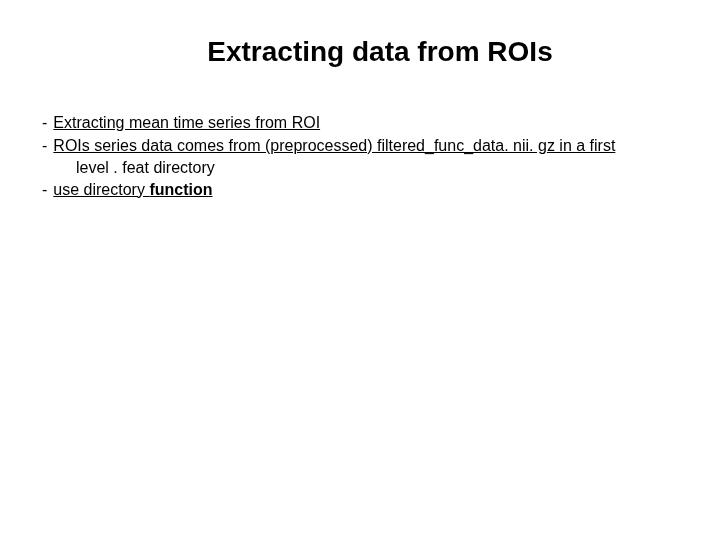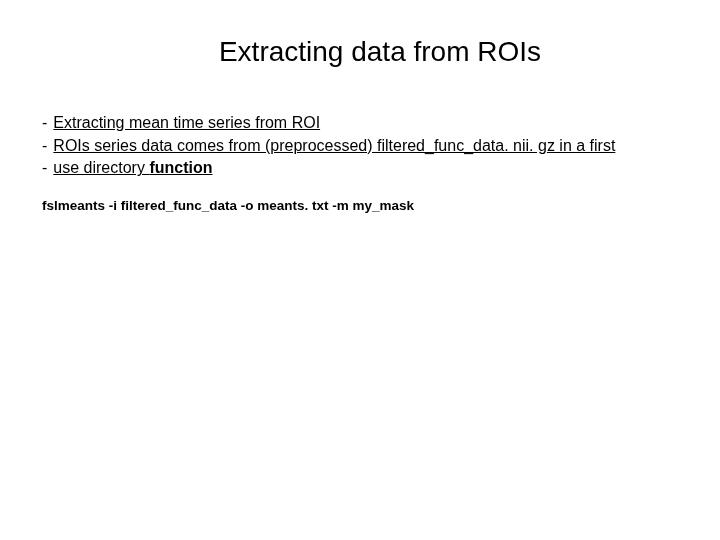--- a/index.html
+++ b/index.html
@@ -11,21 +11,21 @@
     color: #000;
     overflow: hidden;
   }
   .slide {
     width: 100%;
     height: 100%;
     padding: 30px 42px 0 42px;
   }
   .title {
     font-size: 28px;
-    font-weight: 400;
+    font-weight: 700;
     text-align: center;
     margin-top: 6px;
     margin-bottom: 44px;
     padding-left: 40px;
   }
   .body-text {
     font-size: 16px;
     line-height: 1.35;
   }
   .bullet {
@@ -61,23 +61,23 @@
 
     <div class="bullet">
       <span class="dash">-</span>
       <span class="content">Extracting mean time series from ROI</span>
     </div>
 
     <div class="bullet">
       <span class="dash">-</span>
       <span class="content">ROIs series data comes from (preprocessed) filtered_func_data. nii. gz in a first</span>
     </div>
+    <div class="indent">level . feat directory</div>
 
     <div class="bullet">
       <span class="dash">-</span>
       <span class="content"><span>use directory </span><span class="bold">function</span></span>
     </div>
 
-    <div class="cmd">fslmeants -i filtered_func_data -o meants. txt -m my_mask</div>
 
   </div>
 
 </div>
 
 </body></html>

